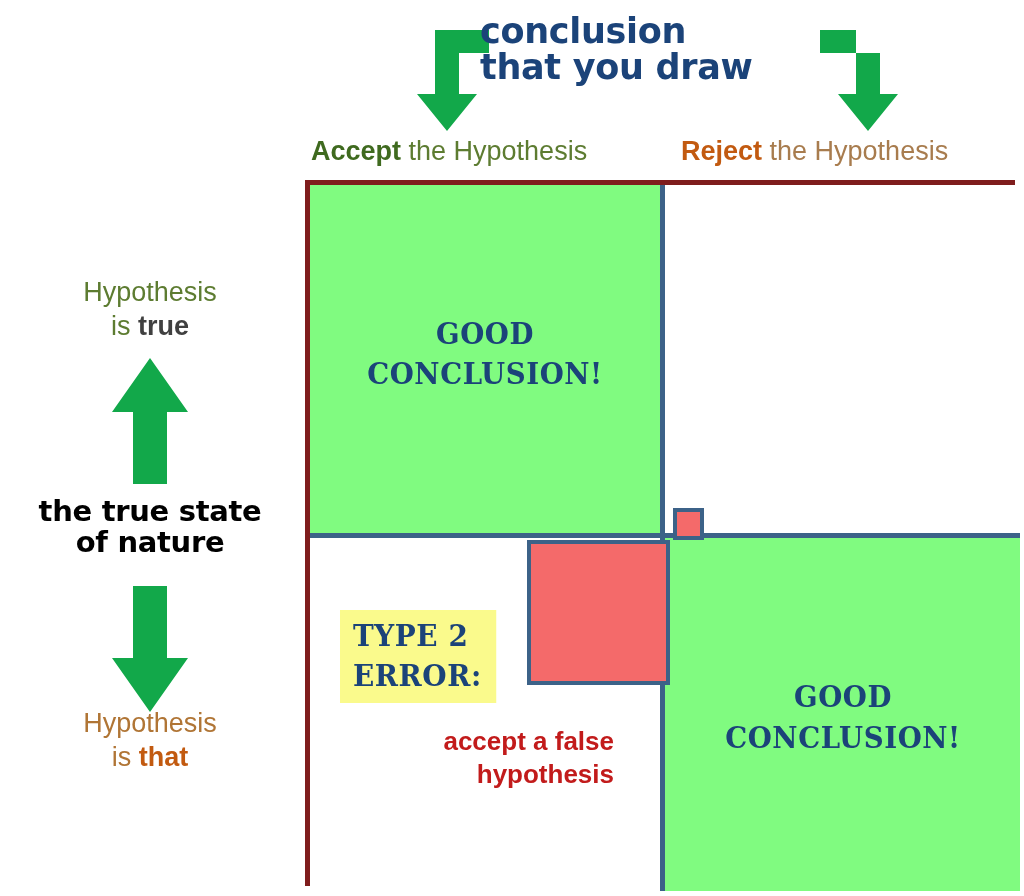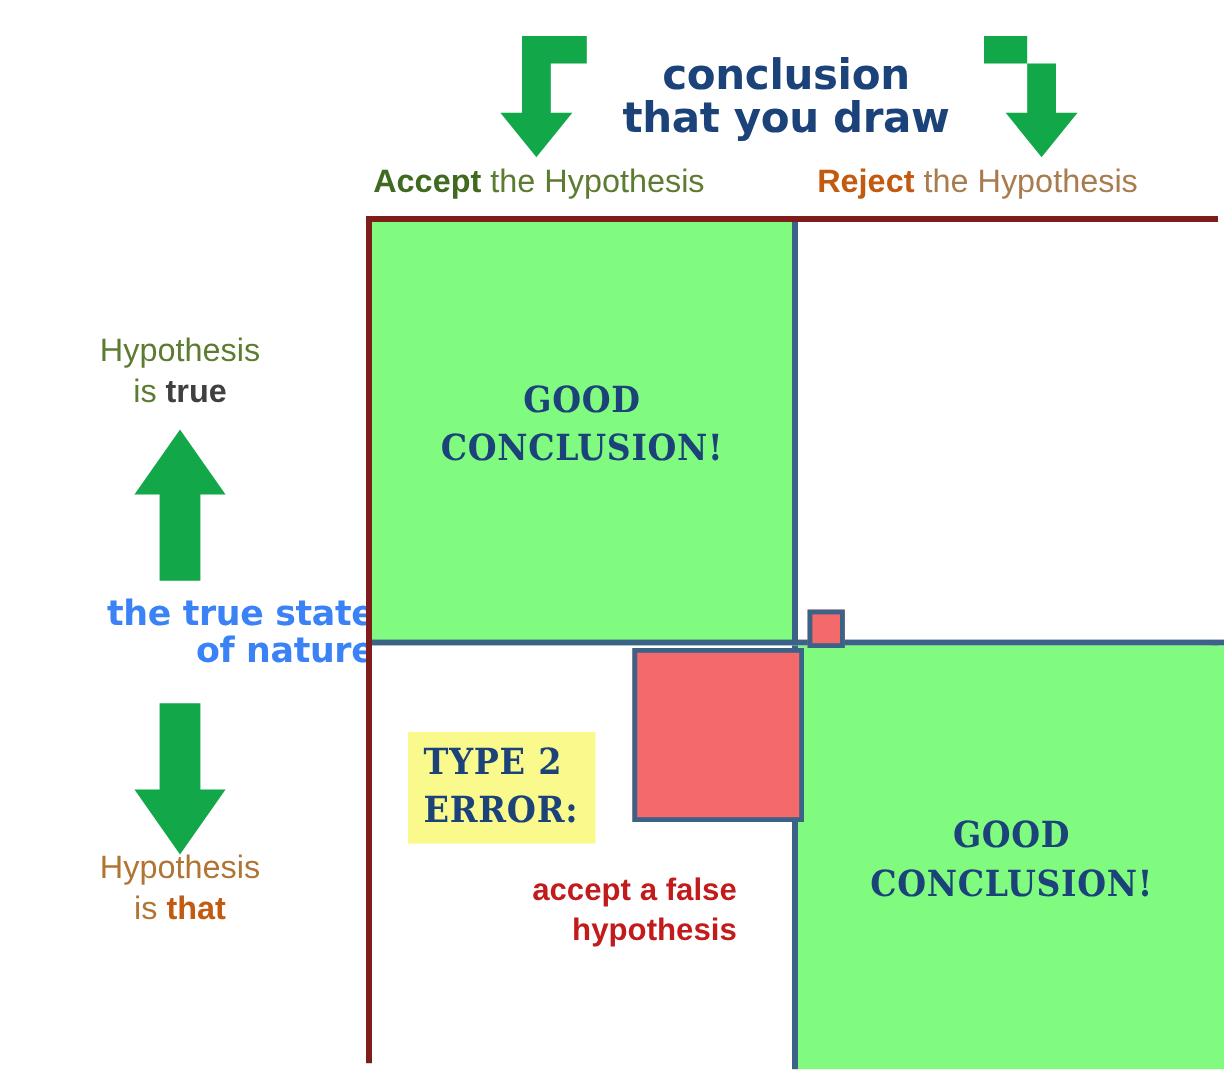--- a/index.html
+++ b/index.html
@@ -16,28 +16,27 @@
     font-family: "Liberation Sans", sans-serif;
     -webkit-font-smoothing: antialiased;
   }
 
   
   #top-heading {
     position: absolute;
     left: 480px;
     top: 14px;
     width: 350px;
-    text-align: center;
+    text-align: left;
     color: #1b4379;
     font-family: "DejaVu Sans", sans-serif;
     font-weight: bold;
     font-size: 35px;
     line-height: 1.02;
     letter-spacing: -0.3px;
-    margin-top: 32px;
   }
   #top-heading .l1 { display: block; }
   #top-heading .l2 { display: block; }
 
   
   .col-header {
     position: absolute;
     top: 136px;
     font-size: 27px;
     white-space: nowrap;
@@ -63,28 +62,27 @@
   #row-label-false { left: 0px; top: 707px; color: #b07535; }
   .row-label .b { font-weight: bold; }
   #row-label-true .b  { color: #404040; }
   #row-label-false .b { color: #c25a10; }
 
   #side-title {
     position: absolute;
     left: 0px;
     top: 496px;
     width: 300px;
-    text-align: right;
-    color: #3b82f6;
+    text-align: center;
+    color: #000000;
     font-family: "DejaVu Sans", sans-serif;
     font-weight: bold;
     font-size: 29px;
     line-height: 1.08;
     letter-spacing: -0.3px;
-    padding-left: 12px;
   }
 
   
   #arrows {
     position: absolute;
     left: 0; top: 0;
     width: 1024px; height: 896px;
     pointer-events: none;
   }
 

